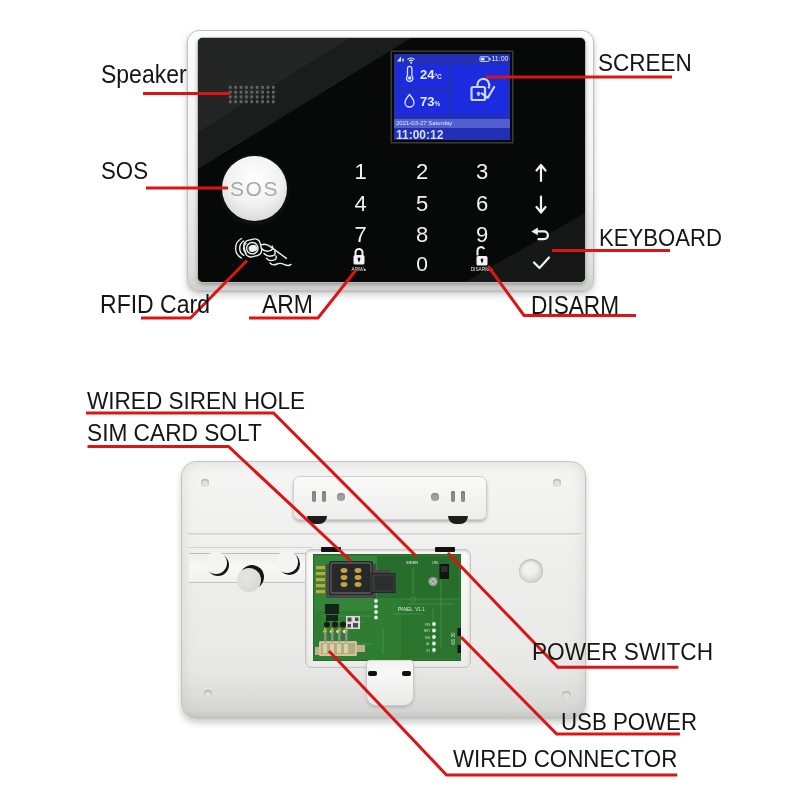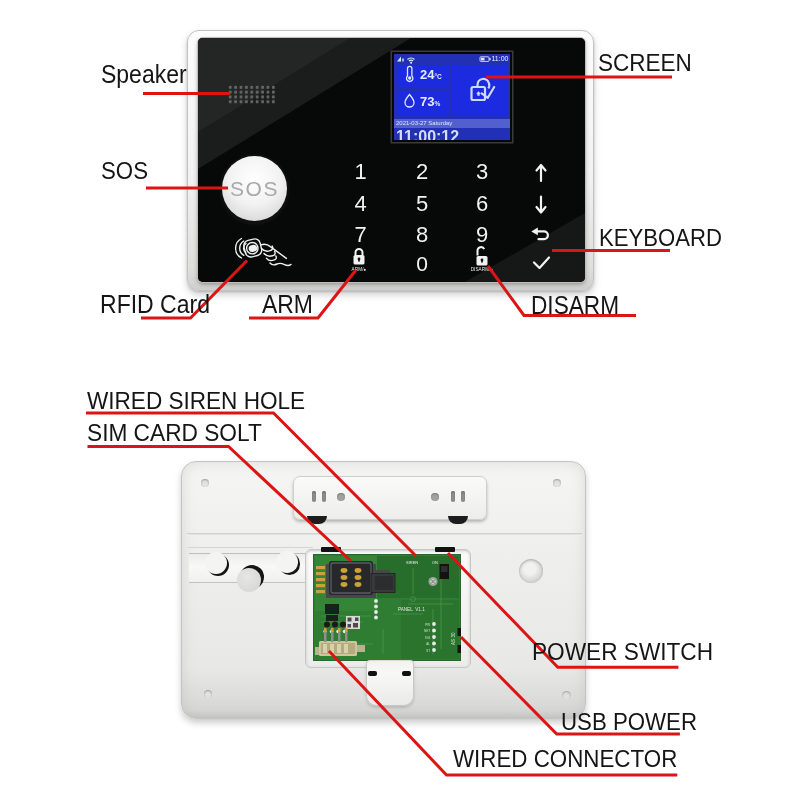--- a/index.html
+++ b/index.html
@@ -119,21 +119,21 @@
       </svg>
       <div class="sub" style="left:161px;top:228.5px">ARM/●</div>
       <div class="sub" style="left:284px;top:229px">DISARM/●</div>
 
       <div id="screen">
         <div class="sbox" style="left:3px;top:10.5px;width:52px;height:23.5px"></div>
         <div class="sbox" style="left:3px;top:36.5px;width:52px;height:24.5px"></div>
         <div class="sbox" style="left:57.5px;top:10.5px;width:55.5px;height:50.5px"></div>
         <div class="abs" style="left:0;top:64.5px;width:116px;height:9px;background:#5260cf"></div>
         <div class="abs" style="left:2px;top:65.5px;font-size:10px;color:#dfe5fa;transform:scale(0.6);transform-origin:0 0">2021-03-27 Saturday</div>
-        <div class="abs" style="left:2px;top:74px;font-size:16px;font-weight:bold;color:#d6deff">11:00:12</div>
+        <div class="abs" style="left:2px;top:74px;font-size:12px;font-weight:bold;color:#d6deff">11:00:12</div>
         <div class="abs" style="left:26px;top:13px;font-size:13px;font-weight:bold;color:#e6ecff">24<span style="font-size:6.5px">°C</span></div>
         <div class="abs" style="left:26px;top:39.5px;font-size:13px;font-weight:bold;color:#e6ecff">73<span style="font-size:6.5px">%</span></div>
         <div class="abs" style="right:1.5px;top:0.5px;font-size:7px;color:#eef2ff">11:00</div>
         <svg class="abs" style="left:0;top:0" width="116" height="86" viewBox="0 0 116 86">
 
           <g fill="#dfe7ff">
             <path d="M3 7.5 L7 7.5 L7 2.5 Z"></path>
             <rect x="8" y="4.5" width="2" height="3" opacity="0.7"></rect>
           </g>
           <g stroke="#dfe7ff" stroke-width="1.1" fill="none">

